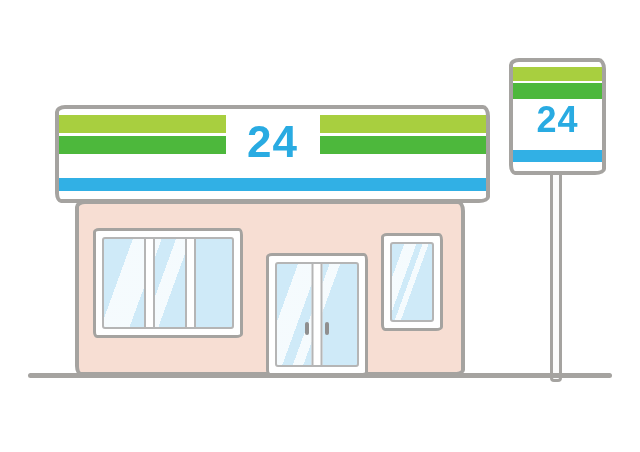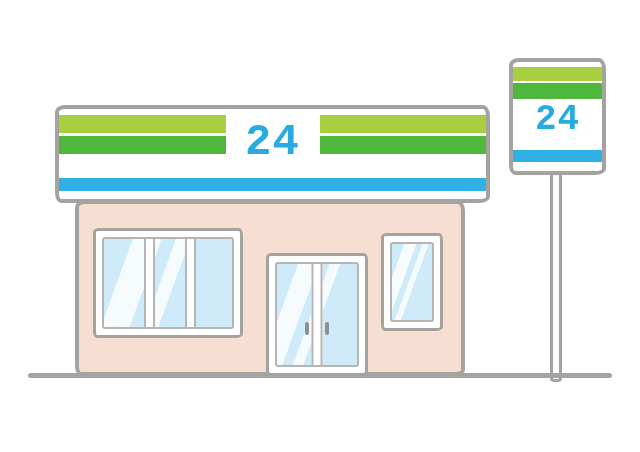--- a/index.html
+++ b/index.html
@@ -9,21 +9,21 @@
     --stripe-blue:#31b0e5;
     --sign-blue:#29abe2;
     --wall:#f7ded3;
     --glass:#cfeaf8;
     --frame-line:#b5b5b5;
     --handle:#8f8f8f;
   }
   html,body{margin:0;padding:0;background:#ffffff;}
   .scene{
     position:relative;width:640px;height:452px;background:#ffffff;
-    overflow:hidden;font-family:Liberation Mono, monospace;
+    overflow:hidden;font-family:Liberation Sans, sans-serif;
   }
   .sketch{border:4px solid var(--outline);border-radius:10px 7px 11px 6px / 7px 11px 6px 10px;box-sizing:border-box;}
   .sketch-sm{border:3px solid var(--outline);border-radius:6px 4px 7px 4px / 4px 7px 4px 6px;box-sizing:border-box;}
 
   
   .fascia{position:absolute;left:55px;top:105px;width:435px;height:98px;background:#ffffff;z-index:3;}
   .fascia-inner{position:absolute;inset:0;overflow:hidden;border-radius:6px;}
   .stripe{position:absolute;left:0;right:0;}
   .stripe-green-light{top:6px;height:18px;background:var(--green-light);}
   .stripe-green-dark{top:27px;height:18px;background:var(--green-dark);}

